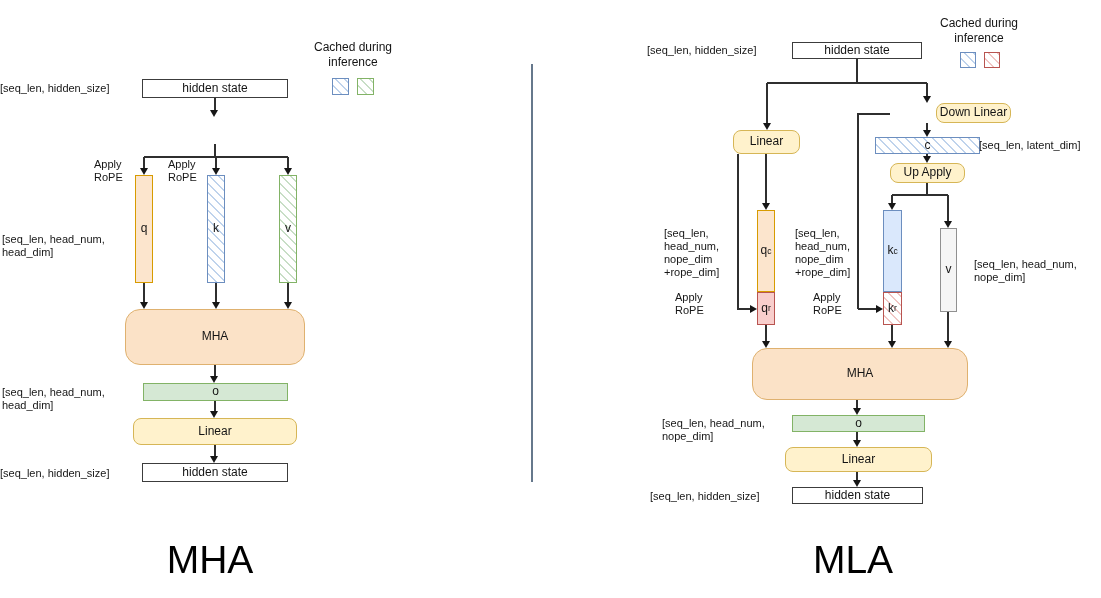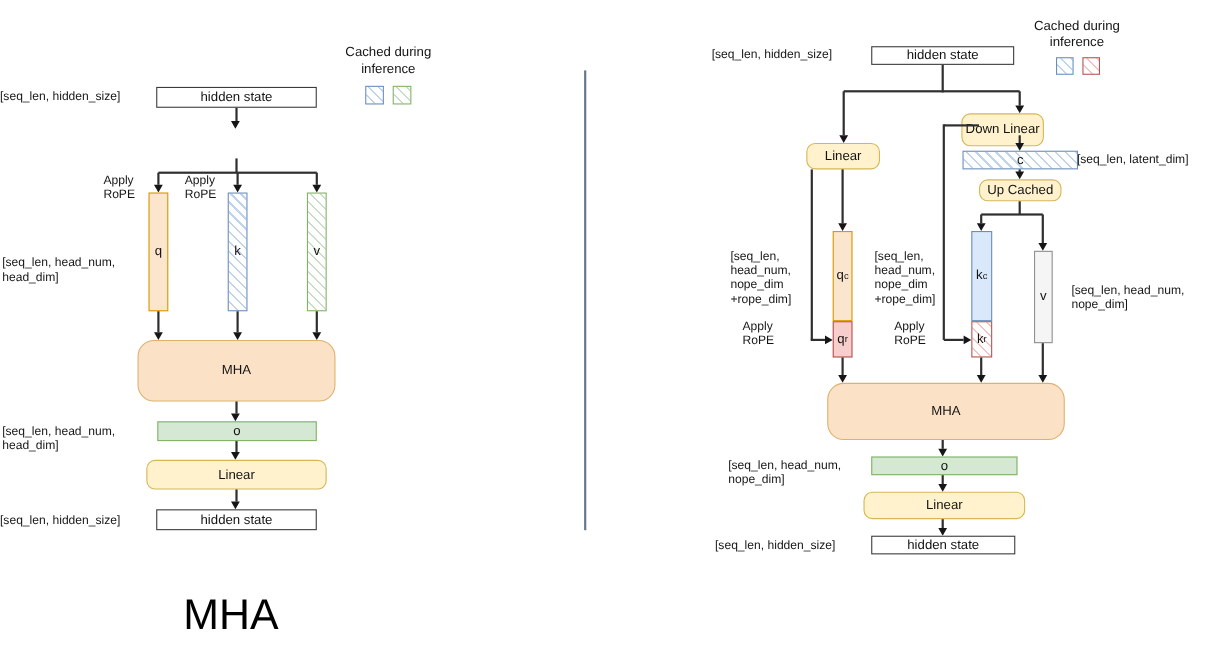--- a/index.html
+++ b/index.html
@@ -99,30 +99,30 @@
   <div class="legend-sq hatch-red" style="left:984px;top:52px;width:16px;height:16px;"></div>
 
   <div class="line vl" style="left:856px;top:59px;height:25px;"></div>
   <div class="line hl" style="left:767px;top:82px;width:160px;"></div>
   <div class="line vl" style="left:766px;top:83px;height:40px;"></div>
   <div class="ah ah-d" style="left:763px;top:123px;"></div>
   <div class="line vl" style="left:926px;top:83px;height:13px;"></div>
   <div class="ah ah-d" style="left:923px;top:96px;"></div>
 
   <div class="node box-yellow" style="left:733px;top:130px;width:67px;height:24px;">Linear</div>
-  <div class="node box-yellow" style="left:874px;top:103px;width:75px;height:30px;">Down Linear</div>
+  <div class="node box-yellow" style="left:936px;top:103px;width:75px;height:20px;">Down Linear</div>
 
   <div class="line vl" style="left:926px;top:123px;height:7px;"></div>
   <div class="ah ah-d" style="left:923px;top:130px;"></div>
   <div class="node hatch-blue" style="left:875px;top:137px;width:105px;height:17px;">c</div>
   <div class="lbl nowrap" style="left:979px;top:139px;width:110px;">[seq_len, latent_dim]</div>
 
   <div class="line vl" style="left:926px;top:154px;height:3px;"></div>
   <div class="ah ah-d" style="left:923px;top:156px;"></div>
-  <div class="node box-yellow" style="left:890px;top:163px;width:75px;height:20px;">Up Cached</div>
+  <div class="node box-yellow" style="left:890px;top:163px;width:75px;height:20px;">Up Apply</div>
 
   <div class="line vl" style="left:926px;top:183px;height:12px;"></div>
   <div class="line hl" style="left:892px;top:194px;width:56px;"></div>
   <div class="line vl" style="left:891px;top:195px;height:8px;"></div>
   <div class="ah ah-d" style="left:888px;top:203px;"></div>
   <div class="line vl" style="left:947px;top:195px;height:26px;"></div>
   <div class="ah ah-d" style="left:944px;top:221px;"></div>
 
   <div class="line vl" style="left:765px;top:154px;height:49px;"></div>
   <div class="ah ah-d" style="left:762px;top:203px;"></div>
@@ -175,14 +175,15 @@
 
   <div class="line vl" style="left:856px;top:432px;height:8px;"></div>
   <div class="ah ah-d" style="left:853px;top:440px;"></div>
   <div class="node box-yellow" style="left:785px;top:447px;width:147px;height:25px;">Linear</div>
 
   <div class="line vl" style="left:856px;top:472px;height:8px;"></div>
   <div class="ah ah-d" style="left:853px;top:480px;"></div>
   <div class="node box-white" style="left:792px;top:487px;width:131px;height:17px;">hidden state</div>
   <div class="lbl nowrap" style="left:650px;top:490px;width:130px;">[seq_len, hidden_size]</div>
 
+  <div class="title" style="left:788px;top:538px;width:130px;">MLA</div>
 
 </div>
 
 </body></html>

